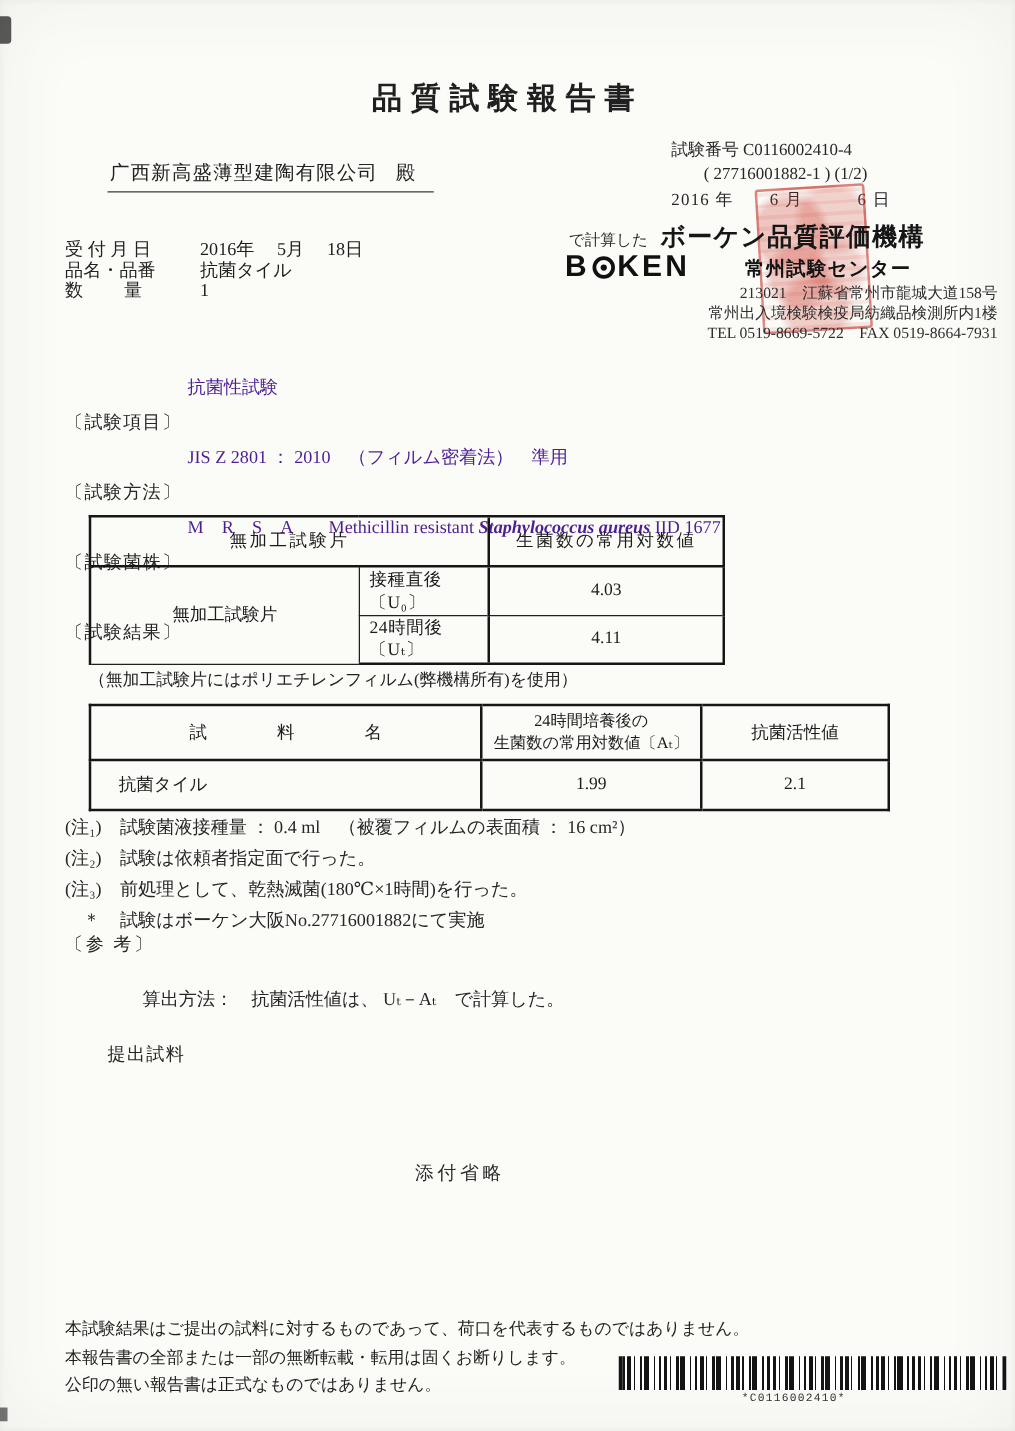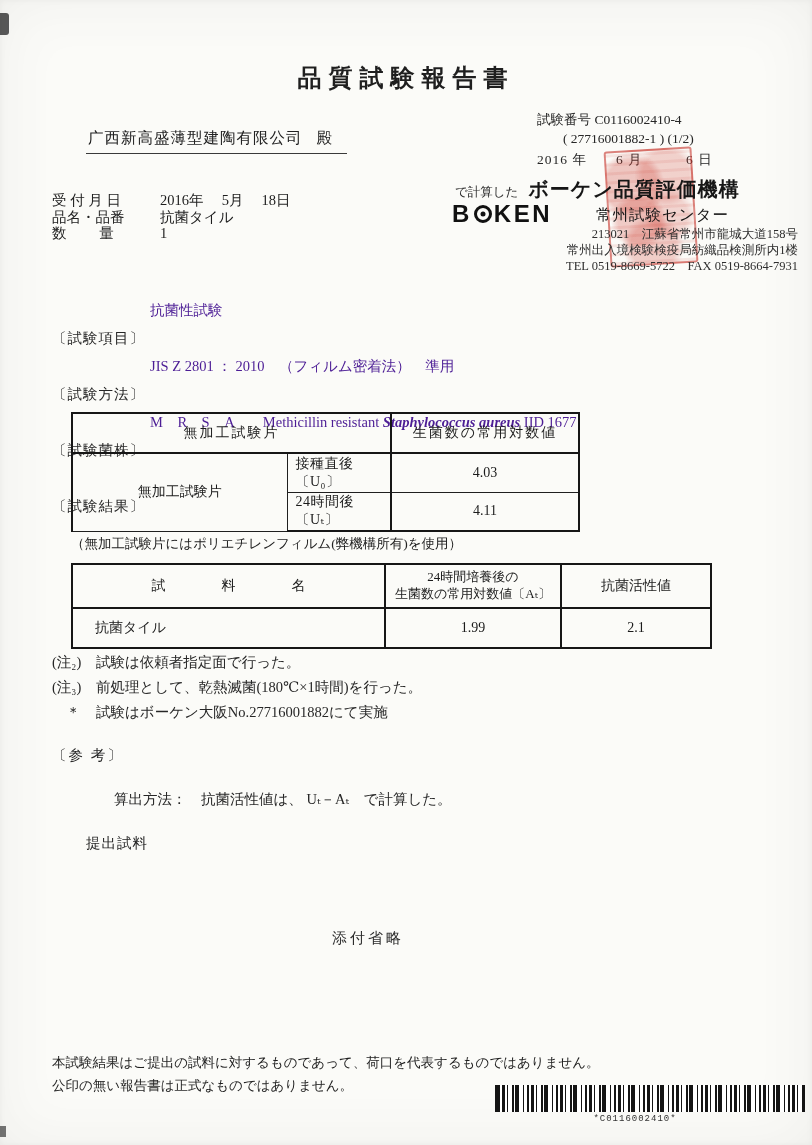--- a/index.html
+++ b/index.html
@@ -34,21 +34,21 @@
     display:flex; align-items:center;
   }
   .o-mark {
     display:inline-block; width:18px; height:18px; border:3.5px solid #111;
     border-radius:50%; position:relative; margin:0 2px;
   }
   .o-mark::after {
     content:''; position:absolute; left:50%; top:50%; width:5px; height:5px;
     background:#111; border-radius:50%; transform:translate(-50%,-50%);
   }
-  .org-branch { left:596px; top:205px; font-size:15.5px; font-weight:400; letter-spacing:1px; color:#141414; }
+  .org-branch { left:596px; top:205px; font-size:15.5px; font-weight:700; letter-spacing:1px; color:#141414; }
   .org-addr { right:14px; font-size:12.5px; text-align:right; color:#2e2e2e; }
   .addr1 { top:226px; } .addr2 { top:242px; } .addr3 { top:258px; }
 
   .stamp {
     left:607px; top:149px; width:88px; height:116px;
     border:2.5px solid rgba(196,48,38,.55); border-radius:3px;
     transform:rotate(-3.5deg);
     background:
       radial-gradient(circle at 28% 30%, rgba(205,60,48,.28) 0 26%, transparent 34%),
       radial-gradient(circle at 70% 22%, rgba(205,60,48,.22) 0 22%, transparent 30%),
@@ -219,20 +219,24 @@
     <tr>
       <td class="r name-cell bl bb">抗菌タイル</td>
       <td class="r bl bb">1.99</td>
       <td class="r bl br bb">2.1</td>
     </tr>
   </tbody>
     </table>
 
   <div class="abs notes">
     <div class="note-row">
+      <span class="note-label">(注₁)</span>
+      <span class="pre">試験菌液接種量 ： 0.4 ml　（被覆フィルムの表面積 ： 16 cm²）</span>
+    </div>
+    <div class="note-row">
       <span class="note-label">(注₂)</span>
       <span class="pre">試験は依頼者指定面で行った。</span>
     </div>
     <div class="note-row">
       <span class="note-label">(注₃)</span>
       <span class="pre">前処理として、乾熱滅菌(180℃×1時間)を行った。</span>
     </div>
     <div class="note-row note-star">
       <span class="note-label">＊</span>
       <span class="pre">試験はボーケン大阪No.27716001882にて実施</span>
@@ -240,19 +244,20 @@
   </div>
 
   <div class="abs ref-label">〔参 考〕</div>
   <div class="abs ref-calc pre">算出方法：　抗菌活性値は、 Uₜ－Aₜ　で計算した。</div>
   <div class="abs ref-submitted">提出試料</div>
 
   <div class="abs attachment">添付省略</div>
 
   <div class="abs footer">
     <div>本試験結果はご提出の試料に対するものであって、荷口を代表するものではありません。</div>
+    <div>本報告書の全部または一部の無断転載・転用は固くお断りします。</div>
     <div>公印の無い報告書は正式なものではありません。</div>
   </div>
 
   <div class="abs barcode"></div>
   <div class="abs barcode-text">*C0116002410*</div>
 
 </div>
 
 </body></html>

